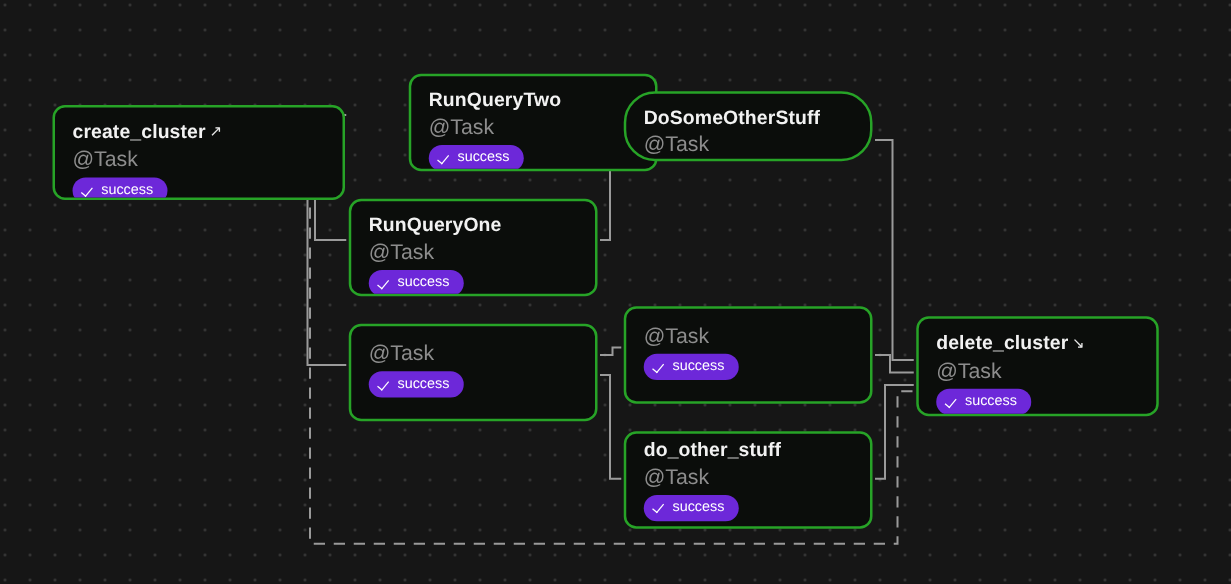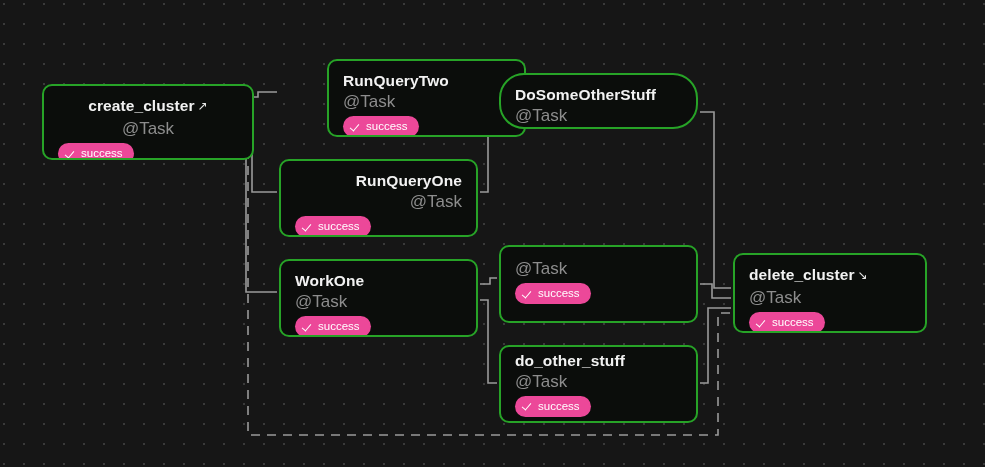--- a/index.html
+++ b/index.html
@@ -69,21 +69,21 @@
     font-size: 17px;
     color: #8d8d8d;
     line-height: 17px;
     margin-top: 3px;
     white-space: nowrap;
   }
 
   .badge {
     margin-top: 6px;
     align-self: flex-start;
-    background: #ec4899;
+    background: #6d28d9;
     color: #ffffff;
     border-radius: 11px;
     height: 21px;
     padding: 0 11px 0 8px;
     display: inline-flex;
     align-items: center;
     gap: 5px;
     font-size: 11.5px;
     line-height: 21px;
     white-space: nowrap;
@@ -122,55 +122,52 @@
       <path d="M 480 92 L 490 92 L 490 106 L 497 106" fill="none" stroke="#9a9a9a" stroke-width="1.6" stroke-linecap="butt" stroke-linejoin="miter"></path>
       <path d="M 480 192 L 488 192 L 488 124 L 497 124" fill="none" stroke="#9a9a9a" stroke-width="1.6" stroke-linecap="butt" stroke-linejoin="miter"></path>
       <path d="M 480 284 L 490 284 L 490 278 L 497 278" fill="none" stroke="#9a9a9a" stroke-width="1.6" stroke-linecap="butt" stroke-linejoin="miter"></path>
       <path d="M 480 300 L 488 300 L 488 383 L 497 383" fill="none" stroke="#9a9a9a" stroke-width="1.6" stroke-linecap="butt" stroke-linejoin="miter"></path>
       <path d="M 700 112 L 714 112 L 714 288 L 731 288" fill="none" stroke="#9a9a9a" stroke-width="1.6" stroke-linecap="butt" stroke-linejoin="miter"></path>
       <path d="M 700 284 L 712 284 L 712 298 L 731 298" fill="none" stroke="#9a9a9a" stroke-width="1.6" stroke-linecap="butt" stroke-linejoin="miter"></path>
       <path d="M 700 383 L 708 383 L 708 308 L 731 308" fill="none" stroke="#9a9a9a" stroke-width="1.6" stroke-linecap="butt" stroke-linejoin="miter"></path>
       <path d="M 238 144 L 248 144 L 248 435 L 718 435 L 718 313 L 731 313" fill="none" stroke="#9a9a9a" stroke-width="1.6" stroke-linecap="butt" stroke-linejoin="miter" stroke-dasharray="9 7"></path>
     </svg>
 
-<div class="node" style="left: 42px; top: 84px; width: 212px; height: 76px; align-items: center;">
+<div class="node" style="left: 42px; top: 84px; width: 234px; height: 76px;">
       <div class="node-title">
         <span>create_cluster</span>
         <span class="node-arrow">↗</span>
       </div>
       <div class="node-type">@Task</div>
       <div class="badge">
         <span class="check"></span>
         <span class="badge-label">success</span>
       </div>
     </div>
     <div class="node" style="left: 279px; top: 59px; width: 199px; height: 78px; margin-left: 48px;">
       <div class="node-title">
         <span>RunQueryTwo</span>
       </div>
       <div class="node-type">@Task</div>
       <div class="badge">
         <span class="check"></span>
         <span class="badge-label">success</span>
       </div>
     </div>
-    <div class="node" style="left: 279px; top: 159px; width: 199px; height: 78px; align-items: flex-end;">
+    <div class="node" style="left: 279px; top: 159px; width: 199px; height: 78px;">
       <div class="node-title">
         <span>RunQueryOne</span>
       </div>
       <div class="node-type">@Task</div>
       <div class="badge">
         <span class="check"></span>
         <span class="badge-label">success</span>
       </div>
     </div>
     <div class="node" style="left: 279px; top: 259px; width: 199px; height: 78px;">
-      <div class="node-title">
-        <span>WorkOne</span>
-      </div>
       <div class="node-type">@Task</div>
       <div class="badge">
         <span class="check"></span>
         <span class="badge-label">success</span>
       </div>
     </div>
     <div class="node" style="left: 499px; top: 73px; width: 199px; height: 56px; border-radius: 25px;">
       <div class="node-title">
         <span>DoSomeOtherStuff</span>
       </div>

